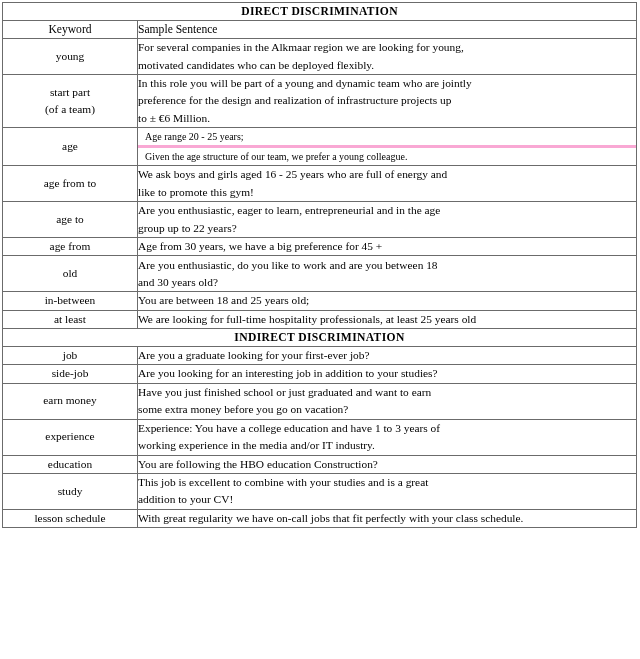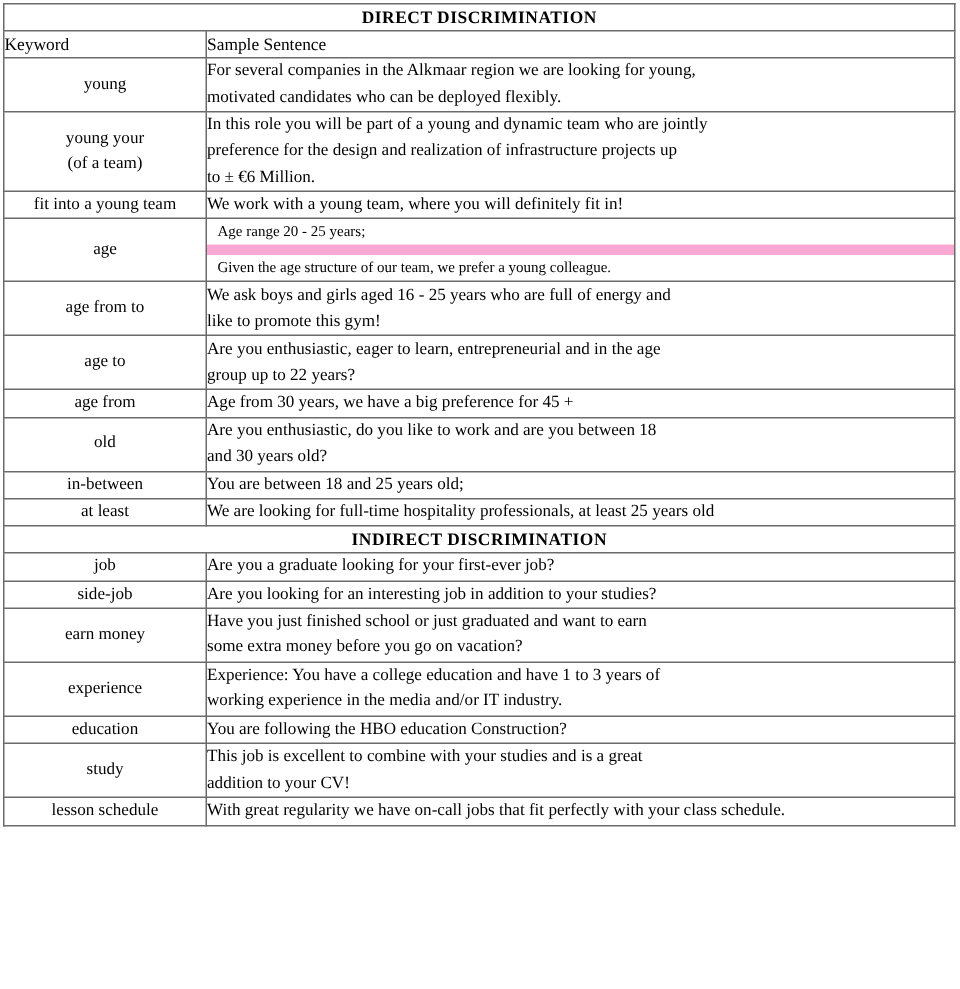--- a/index.html
+++ b/index.html
@@ -39,20 +39,21 @@
   td.section-banner {
     text-align: center;
     font-weight: bold;
     letter-spacing: 0.35px;
     height: 15px;
     padding: 0 2px;
     font-size: 11.6px;
   }
   
   td.col-head-kw {
+    text-align: center;
     height: 16px;
     padding: 0 4px;
     font-size: 11.6px;
   }
   td.col-head-sent {
     text-align: left;
     height: 16px;
     padding: 0 0 0 7px;
     font-size: 11.6px;
   }
@@ -78,21 +79,21 @@
   td.sent-split { padding: 0; }
   td.sent-split .sub {
     padding: 0 2px 0 7px;
     line-height: 1.52;
     height: 17px;
     display: flex;
     align-items: center;
     white-space: nowrap;
     font-size: 10px;
   }
-  td.sent-split .sub + .sub { border-top: 7px solid #f9a8d4; }
+  td.sent-split .sub + .sub { border-top: 3px solid #f9a8d4; }
 
   
   tr.r1 td { height: 17px; }
   tr.r2 td { height: 35px; }
   tr.r3 td { height: 52px; }
 </style>
 </head>
 <body>
 
 <div id="table-wrap">
@@ -113,35 +114,27 @@
           <td class="kw-cell">
             <span class="kw-line">young</span>
           </td>
           <td class="sent-cell">
             <span class="s-line">For several companies in the Alkmaar region we are looking for young,</span>
             <span class="s-line">motivated candidates who can be deployed flexibly.</span>
           </td>
         </tr>
         <tr class="r3">
           <td class="kw-cell">
-            <span class="kw-line">young your</span>
+            <span class="kw-line">start part</span>
             <span class="kw-line">(of a team)</span>
           </td>
           <td class="sent-cell">
             <span class="s-line">In this role you will be part of a young and dynamic team who are jointly</span>
             <span class="s-line">preference for the design and realization of infrastructure projects up</span>
             <span class="s-line">to ± €6 Million.</span>
-          </td>
-        </tr>
-        <tr class="r1">
-          <td class="kw-cell">
-            <span class="kw-line">fit into a young team</span>
-          </td>
-          <td class="sent-cell">
-            <span class="s-line">We work with a young team, where you will definitely fit in!</span>
           </td>
         </tr>
         <tr class="r2">
           <td class="kw-cell">
             <span class="kw-line">age</span>
           </td>
           <td class="sent-split">
             <div class="sub">
               <span class="s-line">Age range 20 - 25 years;</span>
             </div>

